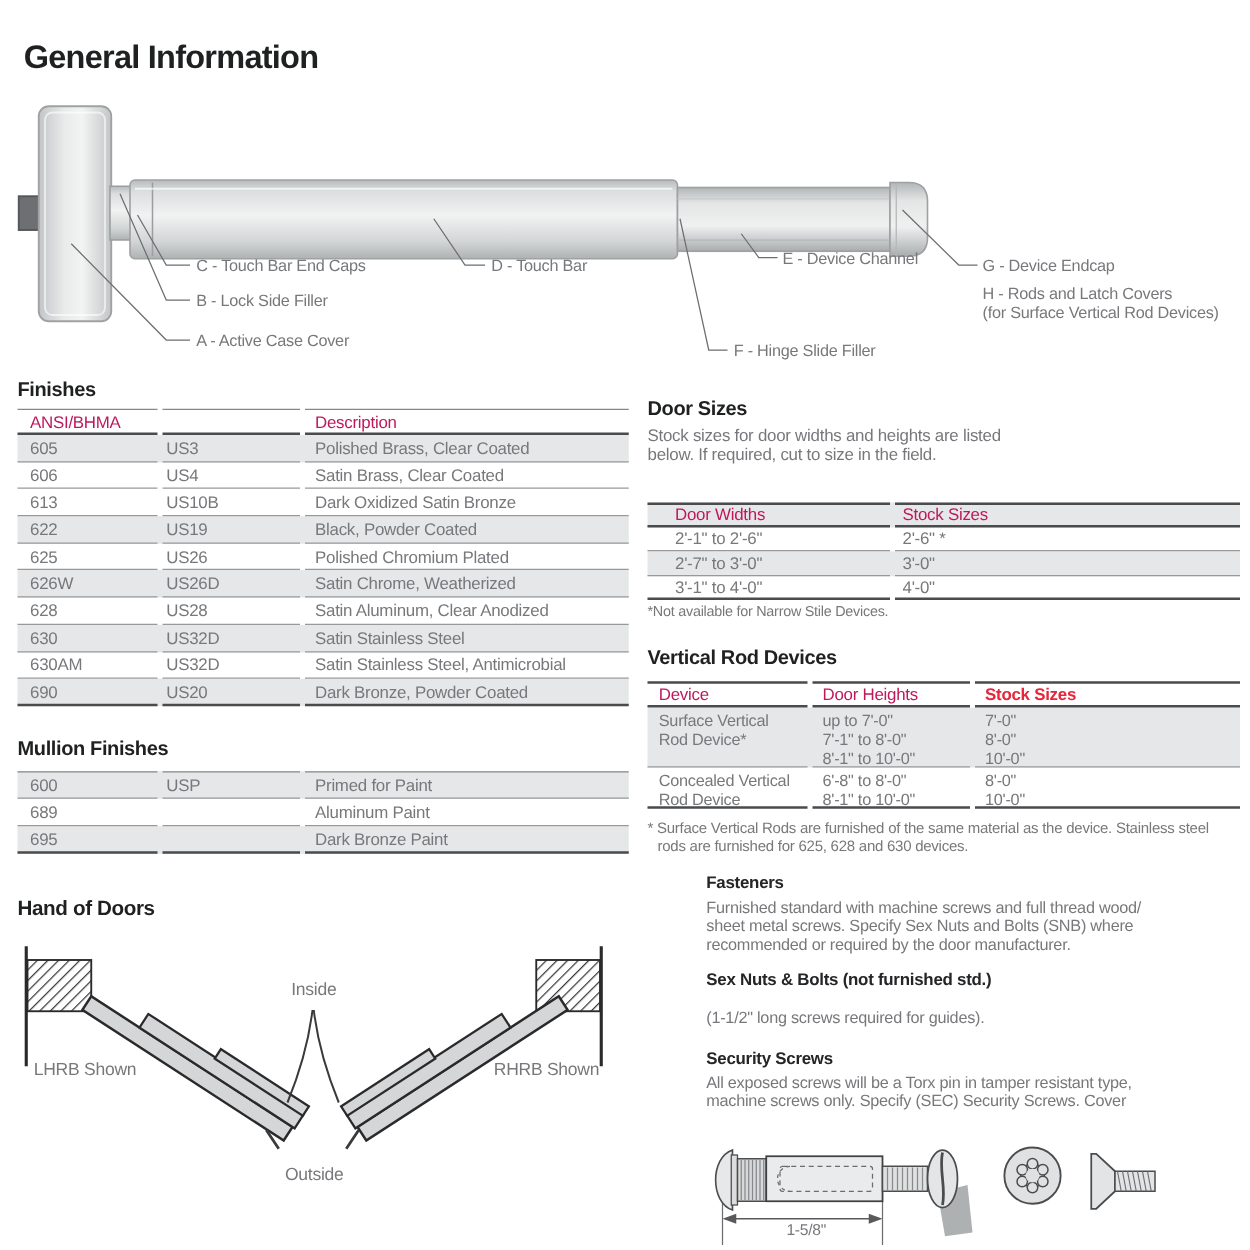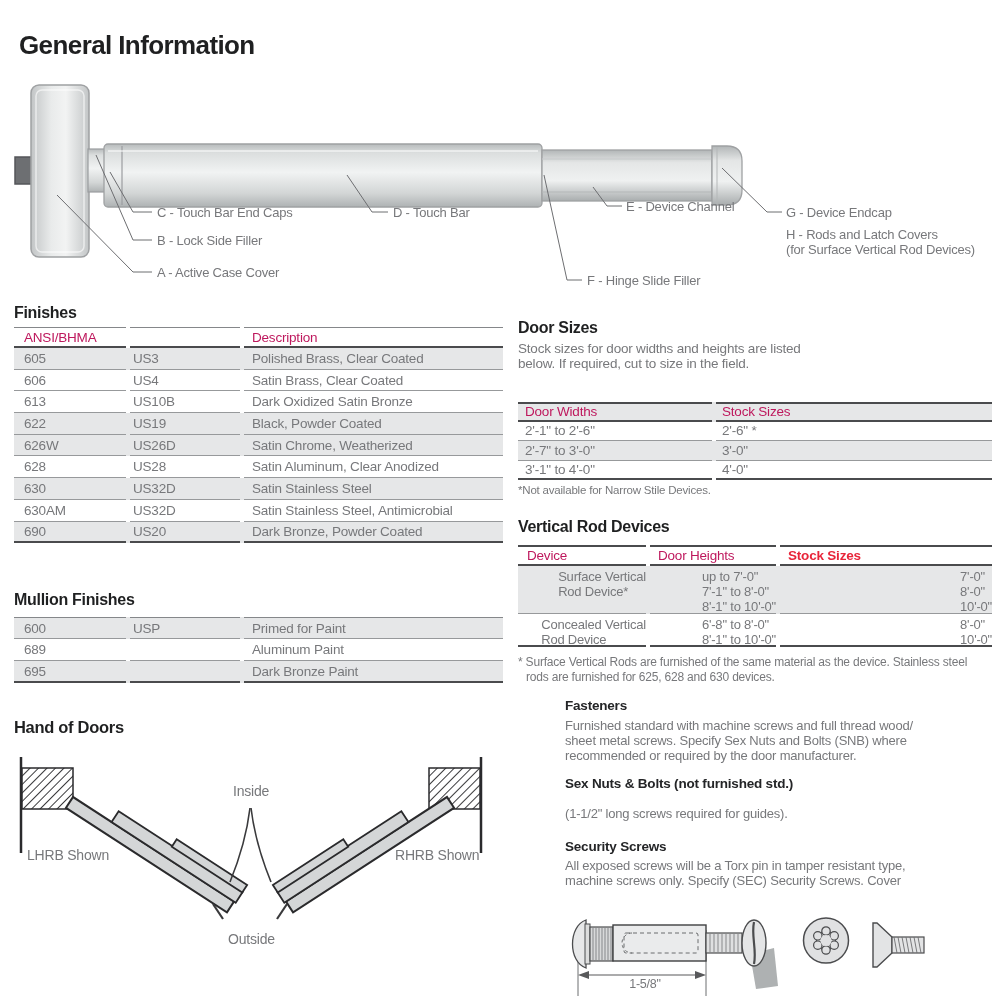--- a/index.html
+++ b/index.html
@@ -28,30 +28,30 @@
   .redbold { color:#e8253a; font-weight:bold; }
 
   .fin .c1 { width:112px; padding-left:10px; }
   .fin .c2 { width:110px; padding-left:3px; }
   .fin .c3 { flex:1; padding-left:8px; }
   .fin .trow { height:21.7px; }
   .fin .hrow { height:21px; }
 
   .mul .trow { height:22px; }
 
-  .ds .c1 { width:194px; padding-left:7px; }
+  .ds .c1 { width:194px; padding-left:22px; }
   .ds .c2 { flex:1; padding-left:6px; }
   .ds .hrow { height:21.5px; }
   .ds .trow { height:19.5px; }
 
   .vr .c1 { width:128px; padding-left:9px; }
   .vr .c2 { width:126px; padding-left:8px; }
   .vr .c3 { flex:1; padding-left:8px; }
   .vr .hrow { height:21px; }
-  .vr .mcell { align-items:flex-start; padding-top:3px; font-size:13px; line-height:15px;justify-content:flex-end; }
+  .vr .mcell { align-items:flex-start; padding-top:3px; font-size:13px; line-height:15px; }
 </style>
 </head>
 <body>
 
 <div class="page">
 
   <h1 class="title">General Information</h1>
 
   <svg class="fig" style="left:0;top:80px;" width="1000" height="225" viewBox="0 0 1000 225">
     <defs>
@@ -135,20 +135,25 @@
     </div>
     <div class="trow">
       <div class="cell c1 bb1">613</div>
       <div class="cell c2 bb1">US10B</div>
       <div class="cell c3 bb1">Dark Oxidized Satin Bronze</div>
     </div>
     <div class="trow gray">
       <div class="cell c1 bb1">622</div>
       <div class="cell c2 bb1">US19</div>
       <div class="cell c3 bb1">Black, Powder Coated</div>
+    </div>
+    <div class="trow">
+      <div class="cell c1 bb1">625</div>
+      <div class="cell c2 bb1">US26</div>
+      <div class="cell c3 bb1">Polished Chromium Plated</div>
     </div>
     <div class="trow gray">
       <div class="cell c1 bb1">626W</div>
       <div class="cell c2 bb1">US26D</div>
       <div class="cell c3 bb1">Satin Chrome, Weatherized</div>
     </div>
     <div class="trow">
       <div class="cell c1 bb1">628</div>
       <div class="cell c2 bb1">US28</div>
       <div class="cell c3 bb1">Satin Aluminum, Clear Anodized</div>

